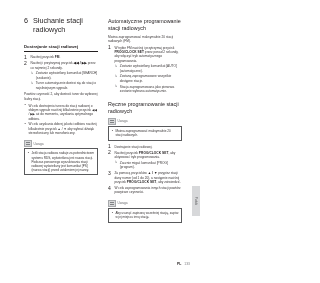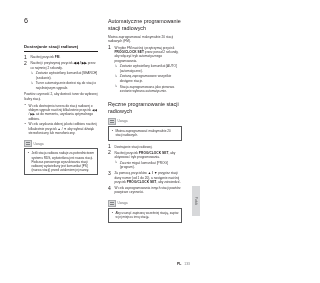--- a/index.html
+++ b/index.html
@@ -277,20 +277,21 @@
     color: #808285;
   }
 </style>
 </head>
 <body>
 
 <div class="page">
 
   <div class="chapter">
     <div class="chapter-num">6</div>
+    <div class="chapter-title">Słuchanie stacji radiowych</div>
   </div>
 
   <div class="col col-left" style="top:44px;">
 
     <div class="sec-head">Dostrajanie stacji radiowej</div>
 
     <ol class="steps">
       <li>
         <span>Naciśnij przycisk </span><span class="btn">FM</span><span>.</span>
       </li>

